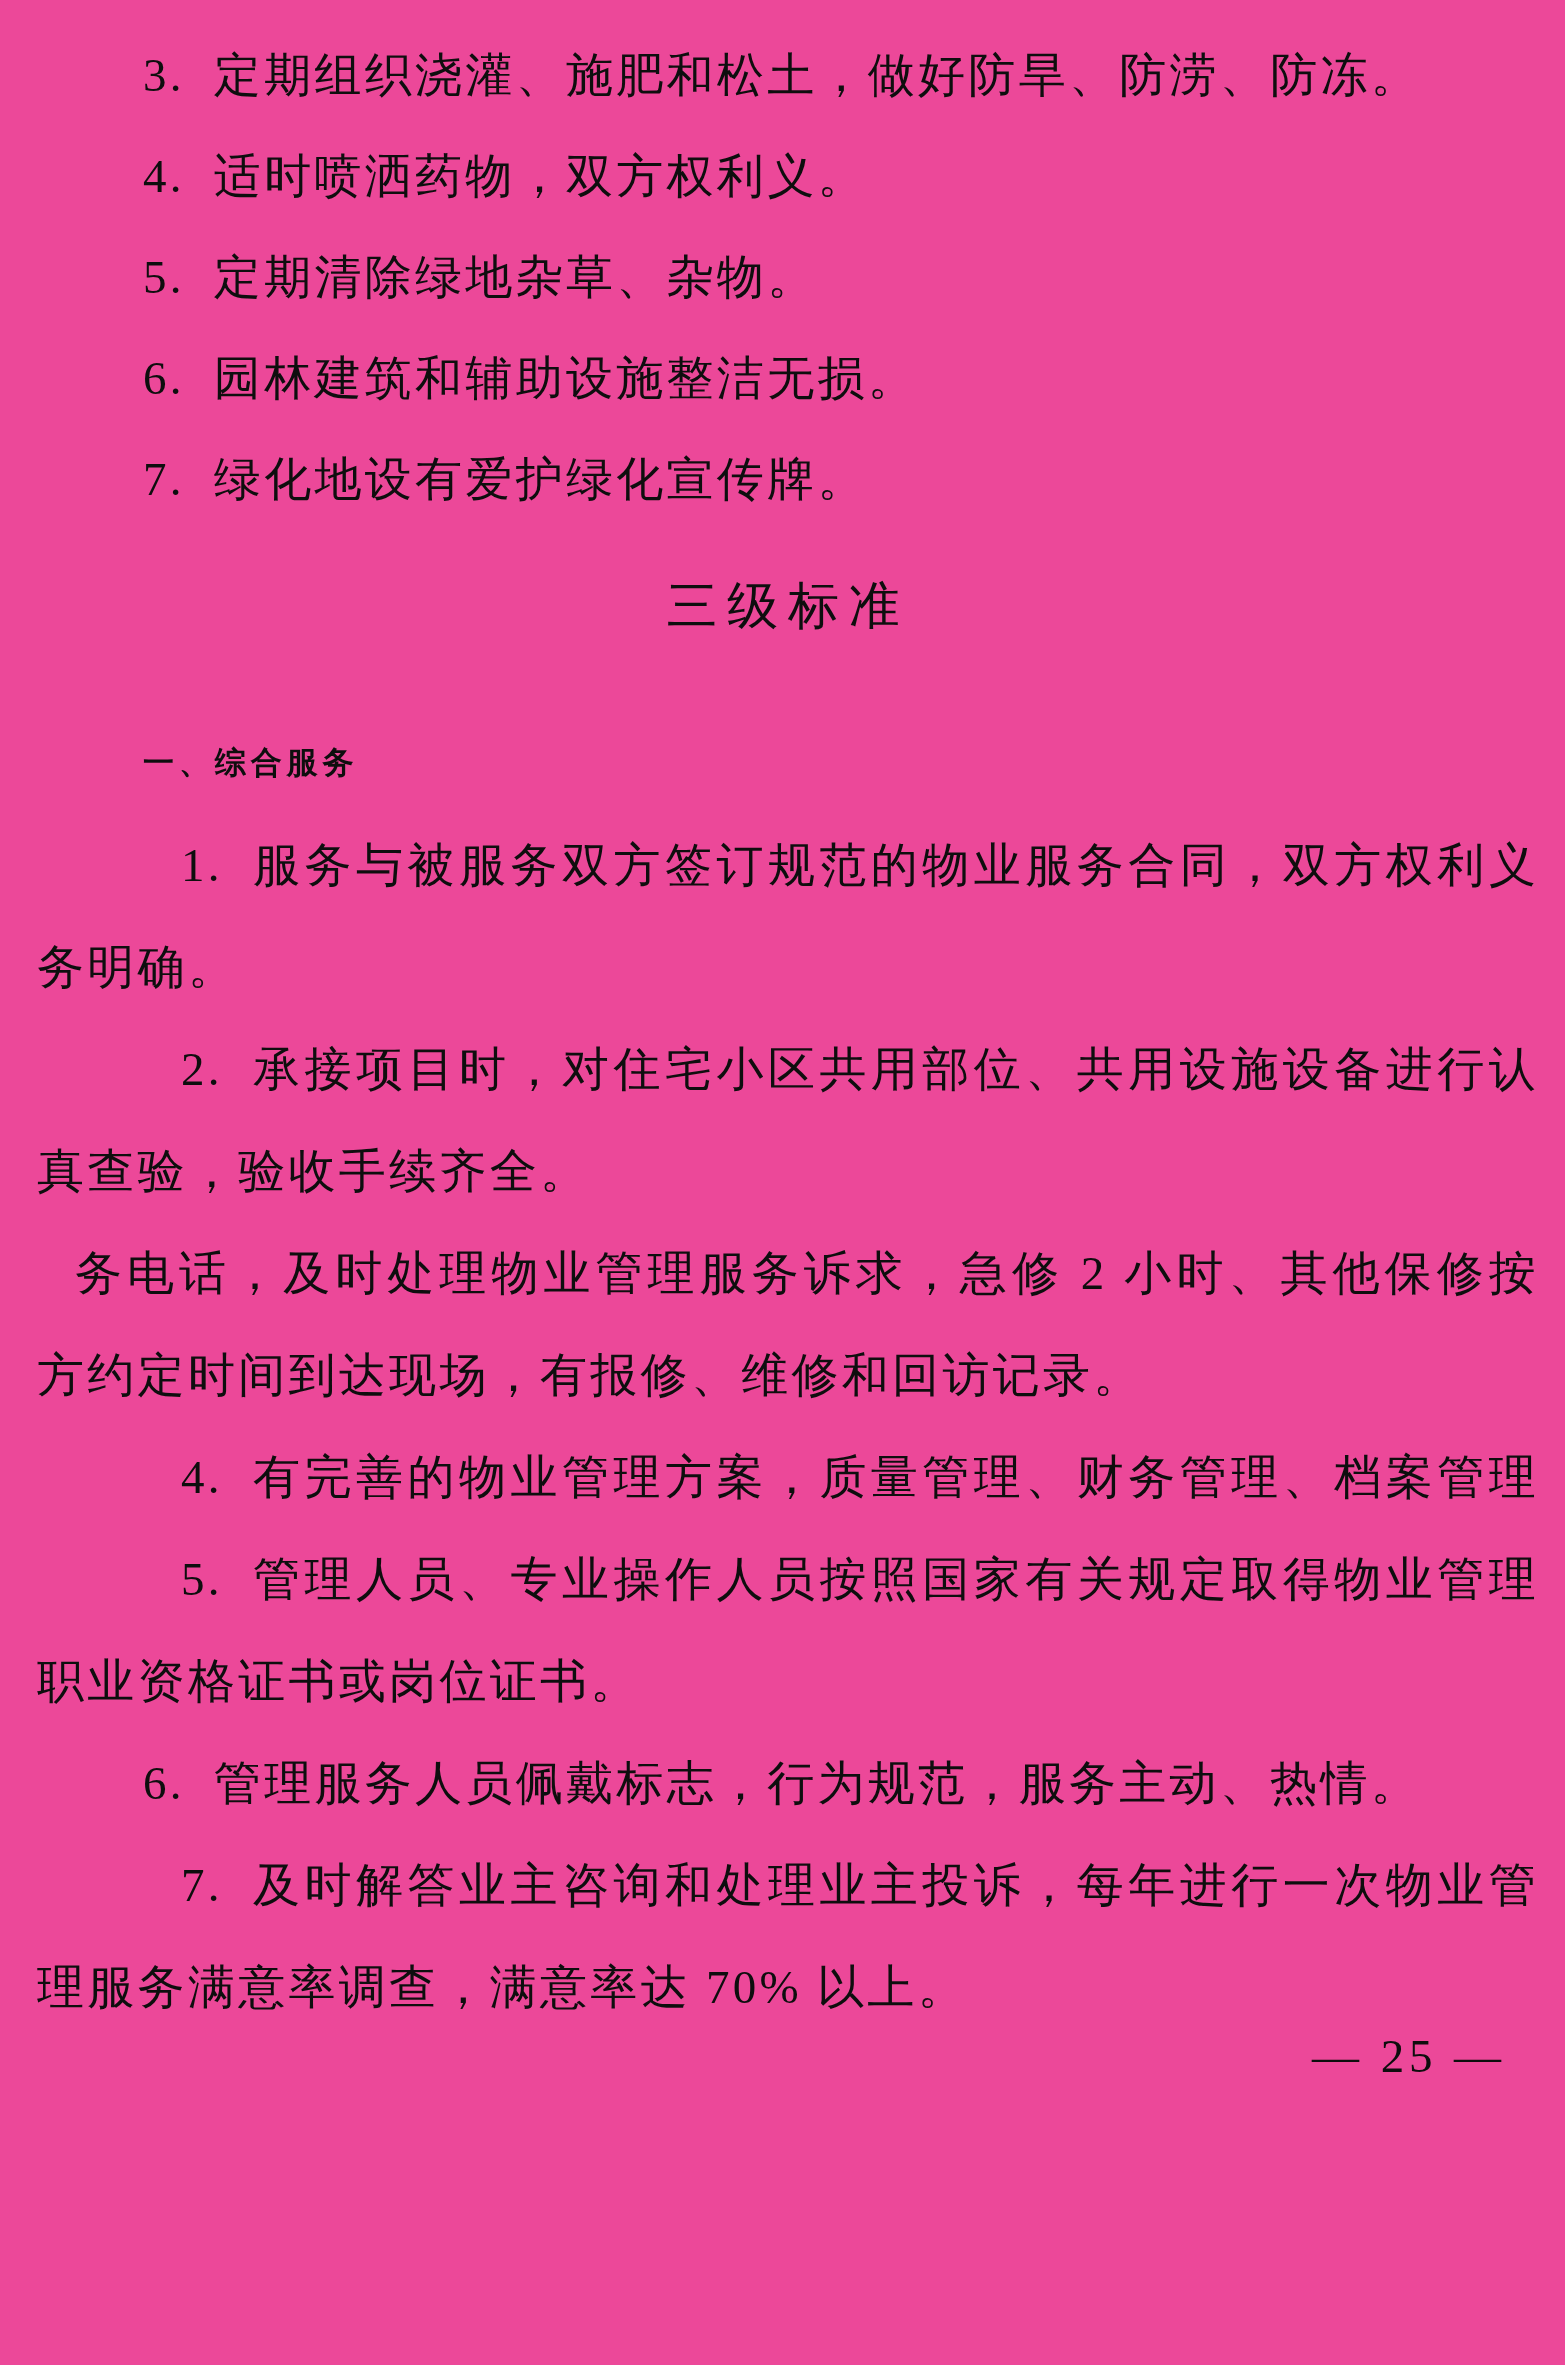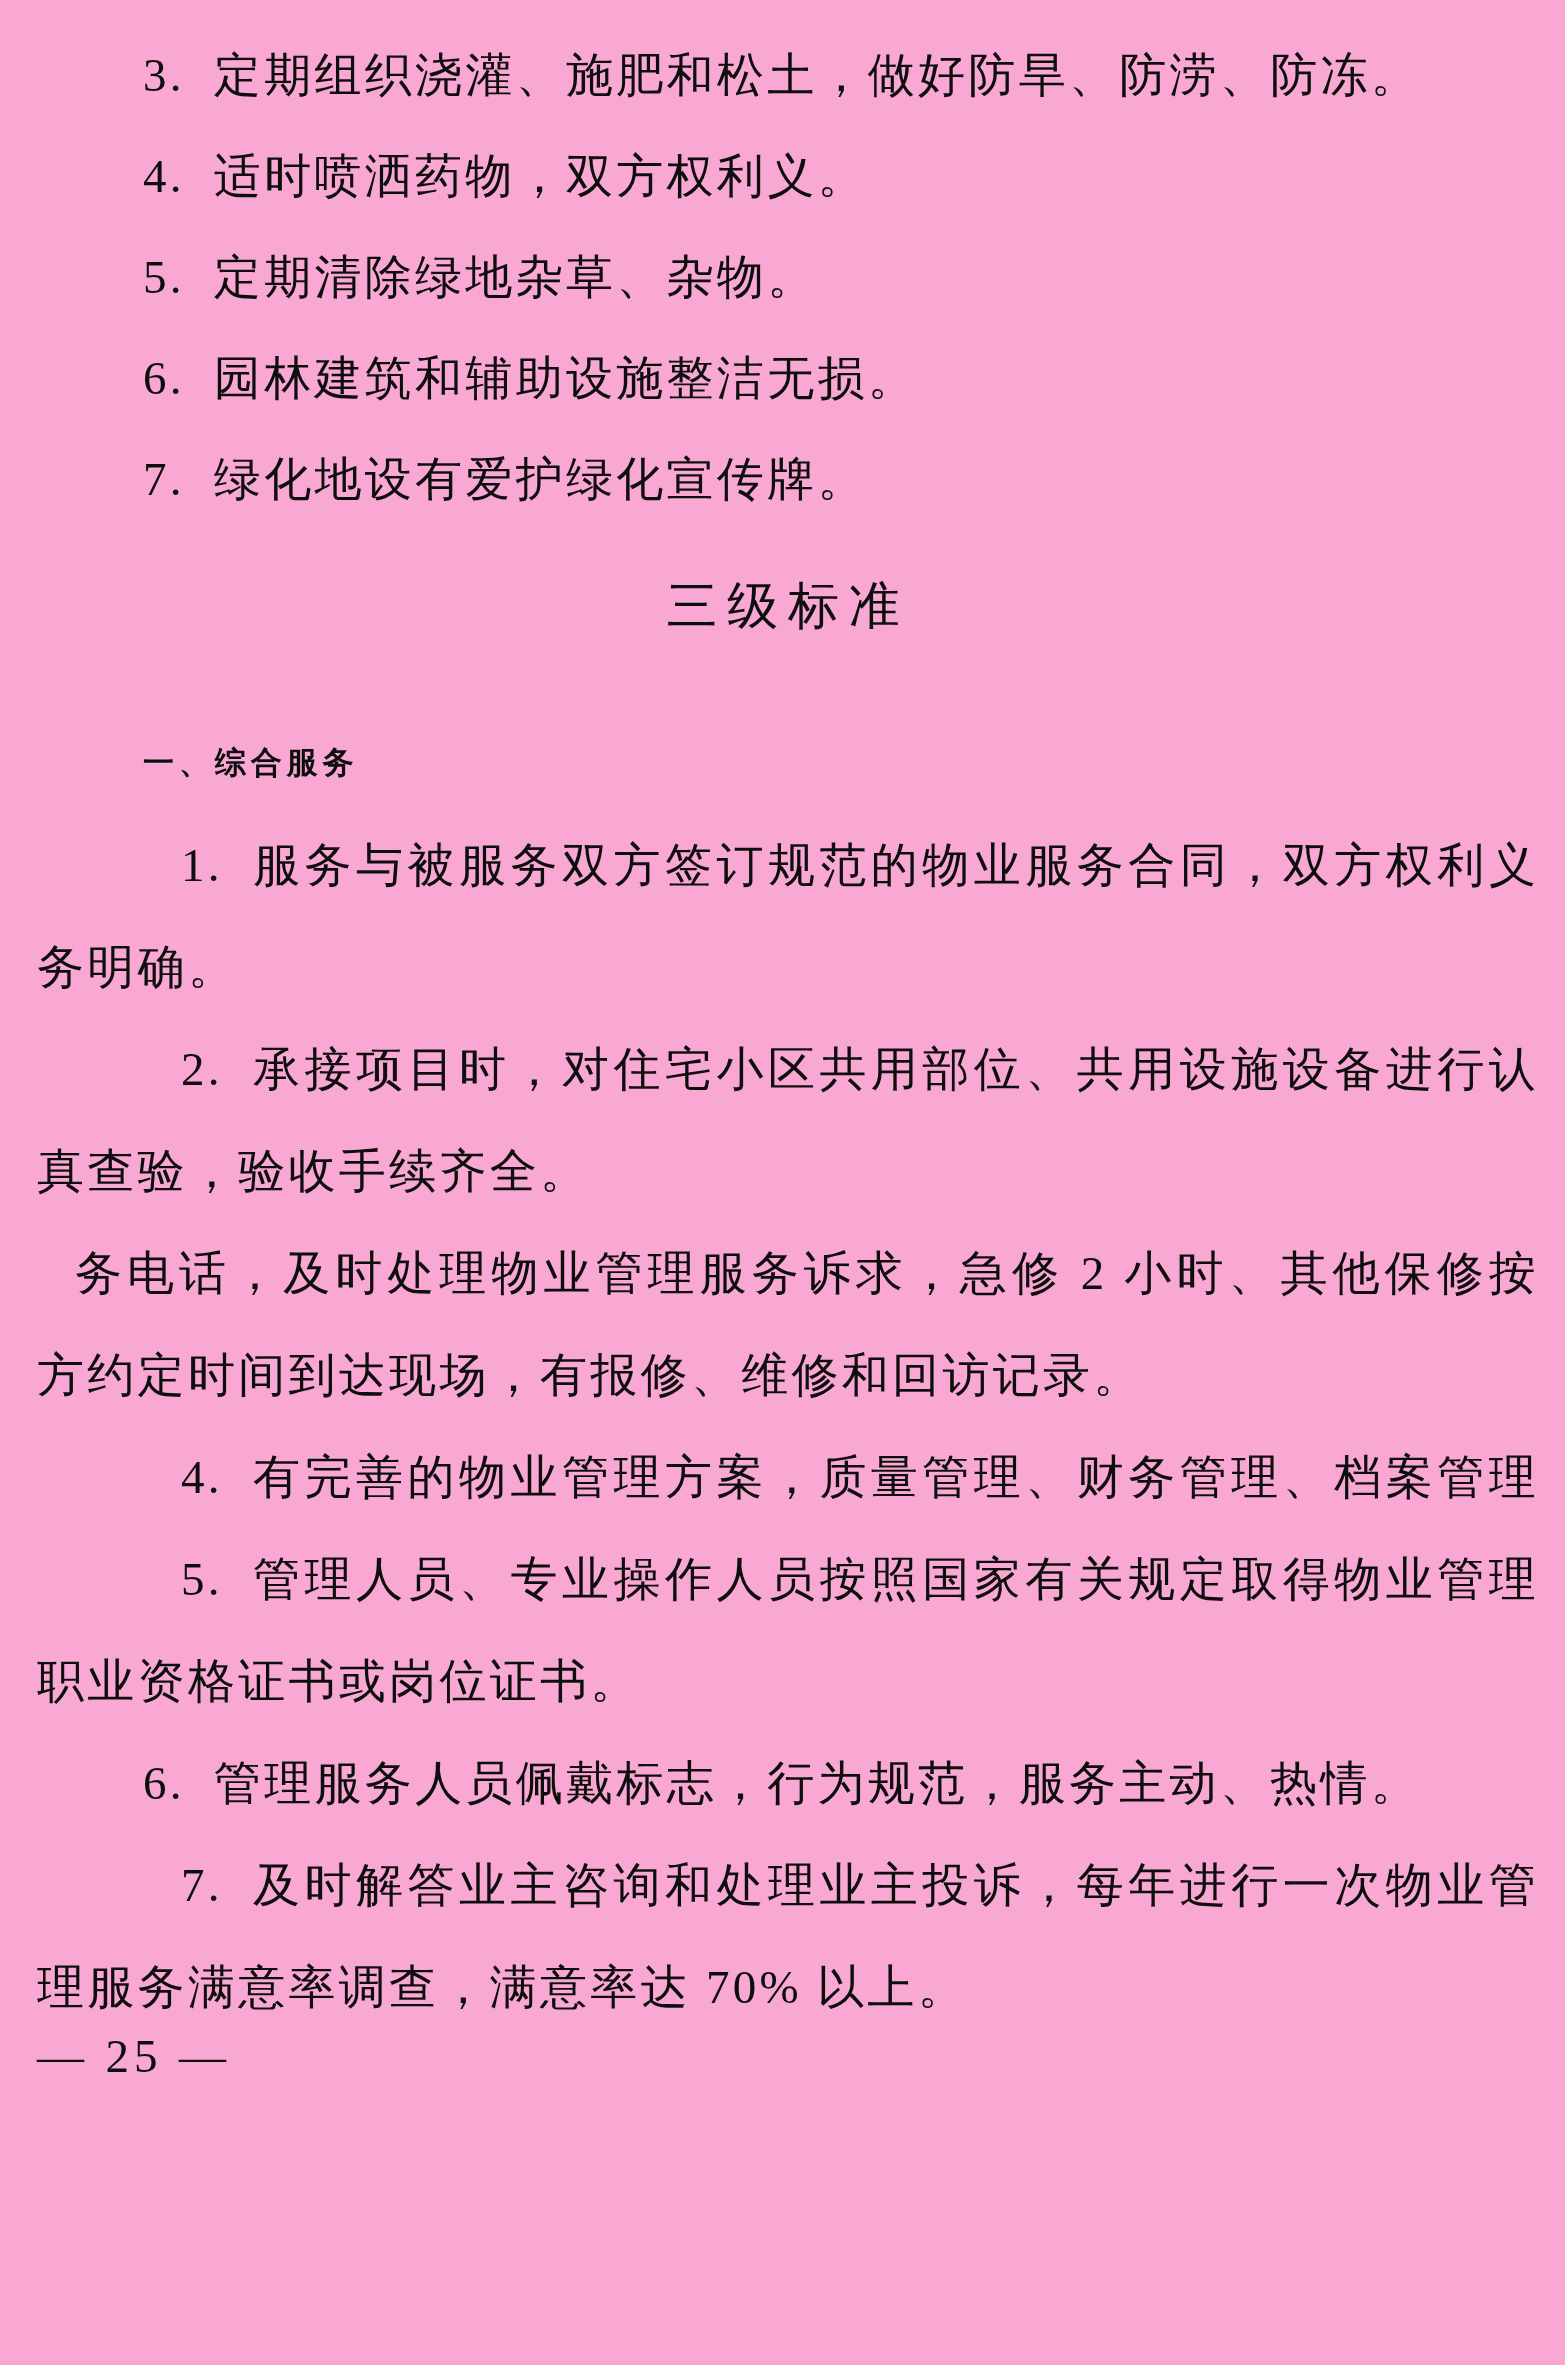--- a/index.html
+++ b/index.html
@@ -5,21 +5,21 @@
   html, body {
     margin: 0;
     padding: 0;
     background: #ffffff;
   }
   .page {
     position: relative;
     width: 1565px;
     height: 2366px;
     box-sizing: border-box;
-    background: #f9a8d4;
+    background: #ec4899;
     color: #0e0e0e;
     padding: 24.5px 26px 0 37px;
     font-family: "Liberation Serif", "DejaVu Serif", serif;
     font-size: 47px;
     overflow: hidden;
   }
   .line {
     letter-spacing: 3.3px;
     white-space: nowrap;
     text-align: left;
@@ -56,21 +56,21 @@
     font-family: "Liberation Sans", "DejaVu Sans", sans-serif;
     font-weight: 700;
     font-size: 31px;
     letter-spacing: 4.9px;
   }
   .paras { margin-top: 12.3px; }
   .pagenum {
     margin-top: -9.8px;
     height: 57px;
     line-height: 57px;
-    text-align: left;
+    text-align: right;
     padding-right: 33px;
     font-size: 47px;
     letter-spacing: 4.9px;
   }
 </style>
 </head>
 <body>
 
 <div class="page">
 

